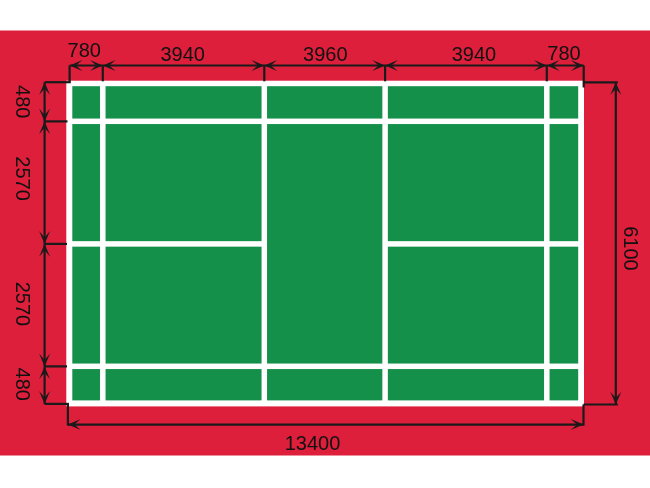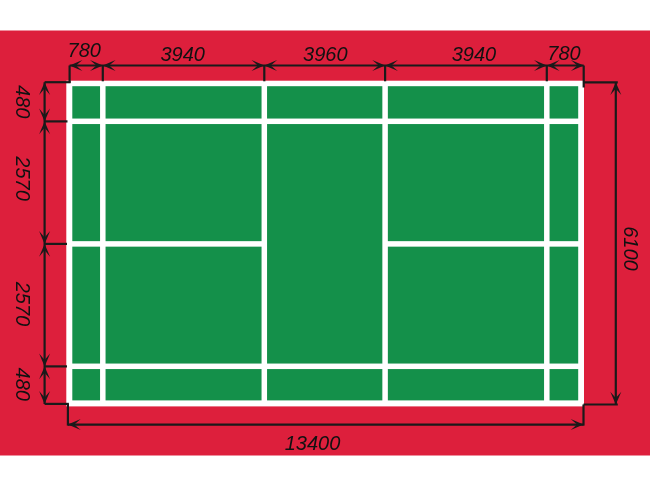--- a/index.html
+++ b/index.html
@@ -1,16 +1,16 @@
 <!DOCTYPE html>
 <html><head>
 <meta charset="utf-8">
 <style>
   html,body{margin:0;padding:0;background:#ffffff;}
-  #page{position:relative;width:650px;height:488px;background:#7dd3fc;overflow:hidden;font-style:italic;}
+  #page{position:relative;width:650px;height:488px;background:#7dd3fc;overflow:hidden;}
   svg{display:block;filter:blur(0.55px);}
 </style>
 </head>
 <body>
 <div id="page">
 <svg width="650" height="488" viewBox="0 0 650 488" xmlns="http://www.w3.org/2000/svg">
   <rect x="0" y="0" width="650" height="488" fill="#ffffff"></rect>
   <rect x="0" y="30.5" width="650" height="425" fill="#dd1f3c"></rect>
   <rect x="66.3" y="80.7" width="517.7" height="325.7" fill="#ffffff"></rect>
   <g fill="#14904a">

